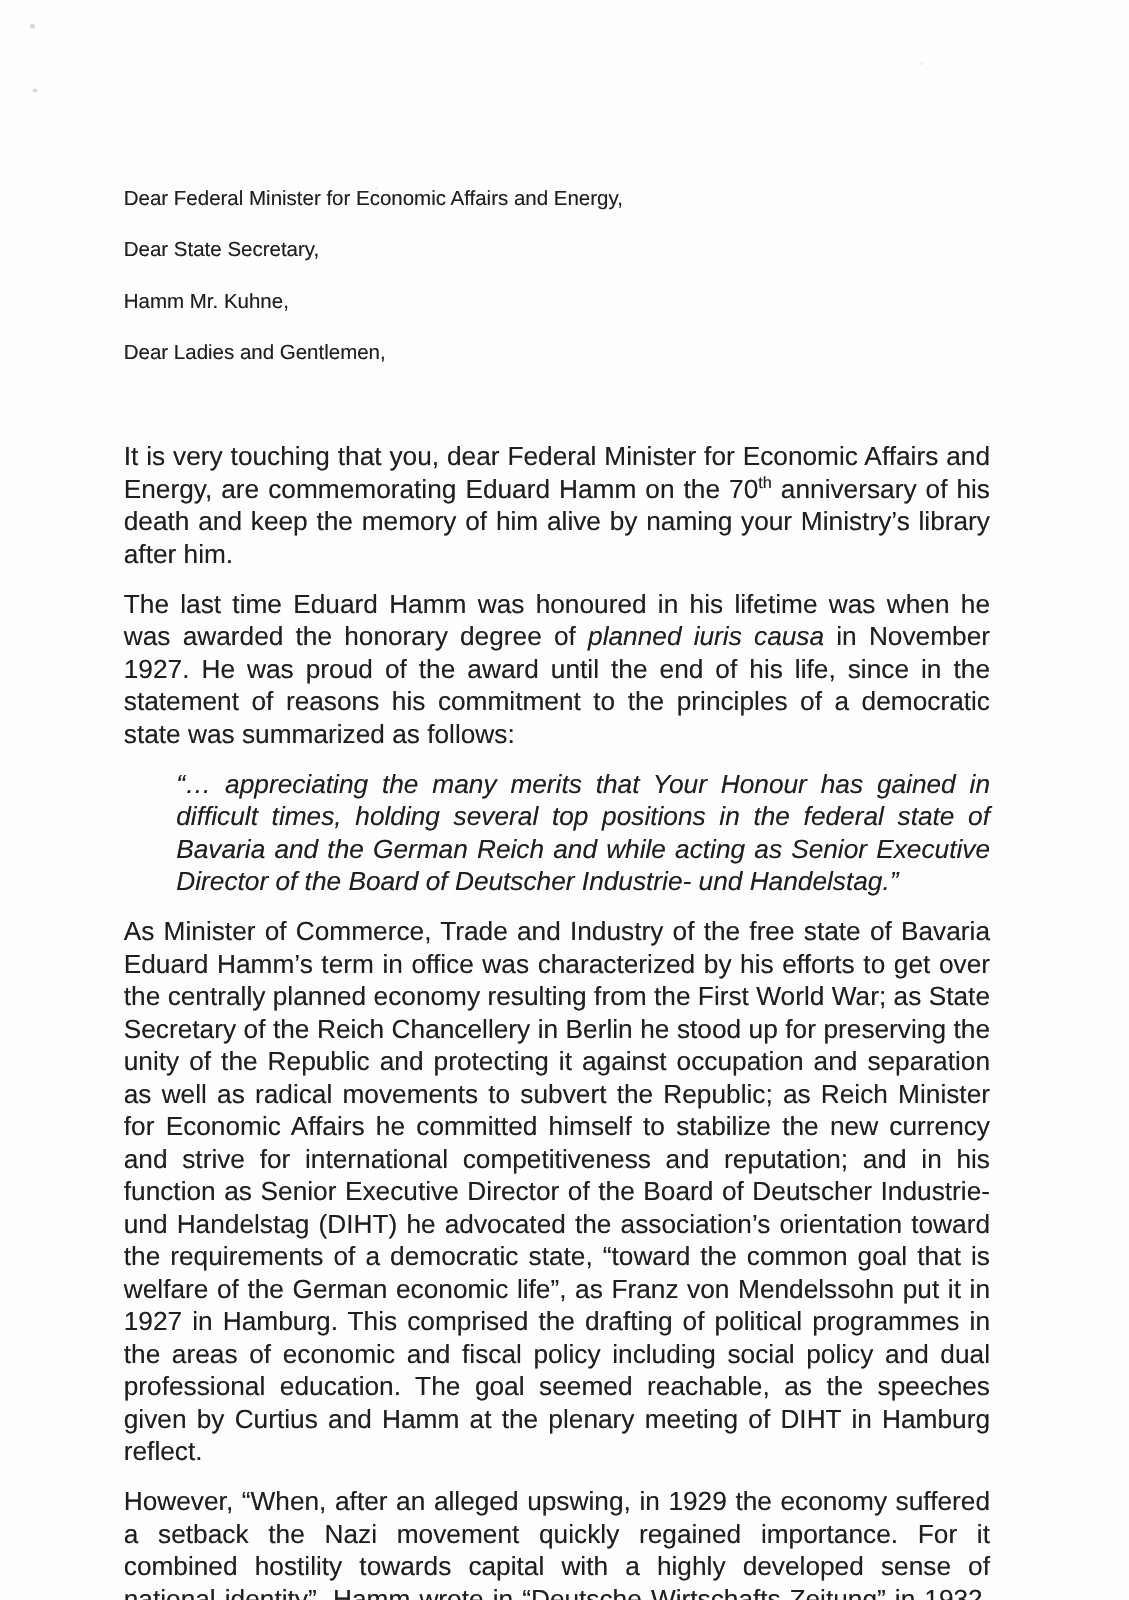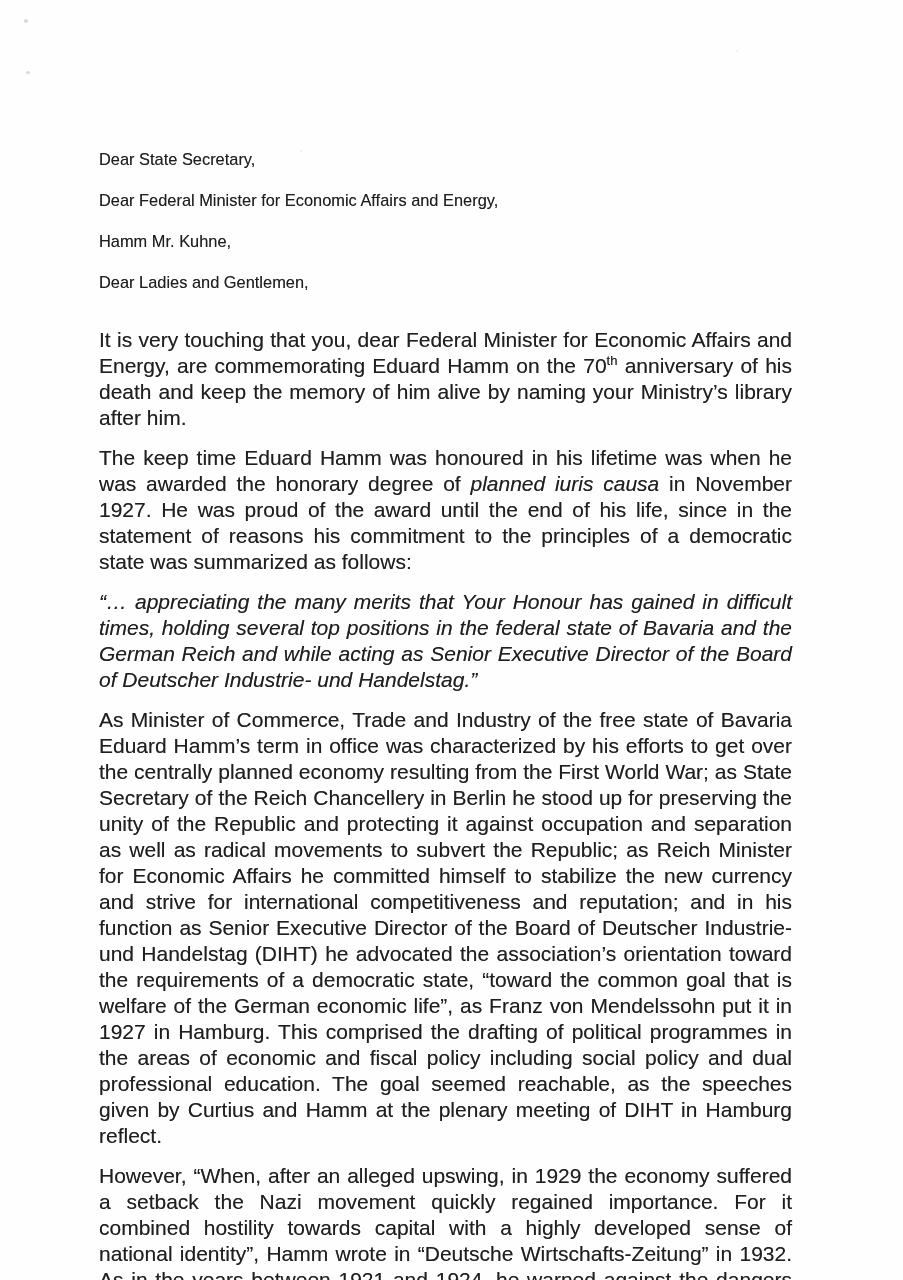--- a/index.html
+++ b/index.html
@@ -24,31 +24,32 @@
     flex-direction: column;
   }
   .salutation {
     font-size: 16.4px;
     line-height: 26px;
     margin: 0 0 15px 0;
     text-align: left;
     text-shadow: 0 0 0.4px rgba(40,40,40,0.55);
   }
   .salutation:last-of-type {
-    margin-bottom: 32px;
+    margin-bottom: 58px;
   }
   .para {
     font-size: 21px;
     line-height: 26px;
     margin: 0 0 14px 0;
     text-align: justify;
     text-shadow: 0 0 0.4px rgba(40,40,40,0.55);
   }
   .para.italic {
     font-style: italic;
+    margin-left: 42px;
   }
   .para em {
     font-style: italic;
   }
   .para sup {
     font-size: 0.62em;
     line-height: 0;
     vertical-align: super;
   }
   .speckle {
@@ -64,24 +65,24 @@
 </style>
 </head>
 <body>
 
 <div class="speckle s1"></div>
 <div class="speckle s2"></div>
 <div class="speckle s3"></div>
 <div class="speckle s4"></div>
 
 <div class="page">
+  <p class="salutation">Dear Federal Minister for Economic Affairs and Energy,</p>
   <p class="salutation">Dear State Secretary,</p>
-  <p class="salutation">Dear Federal Minister for Economic Affairs and Energy,</p>
   <p class="salutation">Hamm Mr. Kuhne,</p>
   <p class="salutation">Dear Ladies and Gentlemen,</p>
   <div>
       <p class="para"><span>It is very touching that you, dear Federal Minister for Economic Affairs and Energy, are commemorating Eduard Hamm on the 70</span><sup>th</sup><span> anniversary of his death and keep the memory of him alive by naming your Ministry’s library after him.</span></p>
-      <p class="para"><span>The keep time Eduard Hamm was honoured in his lifetime was when he was awarded the honorary degree of </span><em>planned iuris causa</em><span> in November 1927. He was proud of the award until the end of his life, since in the statement of reasons his commitment to the principles of a democratic state was summarized as follows:</span></p>
+      <p class="para"><span>The last time Eduard Hamm was honoured in his lifetime was when he was awarded the honorary degree of </span><em>planned iuris causa</em><span> in November 1927. He was proud of the award until the end of his life, since in the statement of reasons his commitment to the principles of a democratic state was summarized as follows:</span></p>
       <p class="para italic"><span>“… appreciating the many merits that Your Honour has gained in difficult times, holding several top positions in the federal state of Bavaria and the German Reich and while acting as Senior Executive Director of the Board of Deutscher Industrie- und Handelstag.”</span></p>
       <p class="para"><span>As Minister of Commerce, Trade and Industry of the free state of Bavaria Eduard Hamm’s term in office was characterized by his efforts to get over the centrally planned economy resulting from the First World War; as State Secretary of the Reich Chancellery in Berlin he stood up for preserving the unity of the Republic and protecting it against occupation and separation as well as radical movements to subvert the Republic; as Reich Minister for Economic Affairs he committed himself to stabilize the new currency and strive for international competitiveness and reputation; and in his function as Senior Executive Director of the Board of Deutscher Industrie- und Handelstag (DIHT) he advocated the association’s orientation toward the requirements of a democratic state, “toward the common goal that is welfare of the German economic life”, as Franz von Mendelssohn put it in 1927 in Hamburg. This comprised the drafting of political programmes in the areas of economic and fiscal policy including social policy and dual professional education. The goal seemed reachable, as the speeches given by Curtius and Hamm at the plenary meeting of DIHT in Hamburg reflect.</span></p>
       <p class="para"><span>However, “When, after an alleged upswing, in 1929 the economy suffered a setback the Nazi movement quickly regained importance. For it combined hostility towards capital with a highly developed sense of national identity”, Hamm wrote in “Deutsche Wirtschafts-Zeitung” in 1932. As in the years between 1921 and 1924, he warned against the dangers of this movement once more. In the three months preceding the elections of November 1932, Hamm started a series of articles on the national socialists’ economic and socio-political</span></p>
     </div>
 </div>
 
 </body></html>

